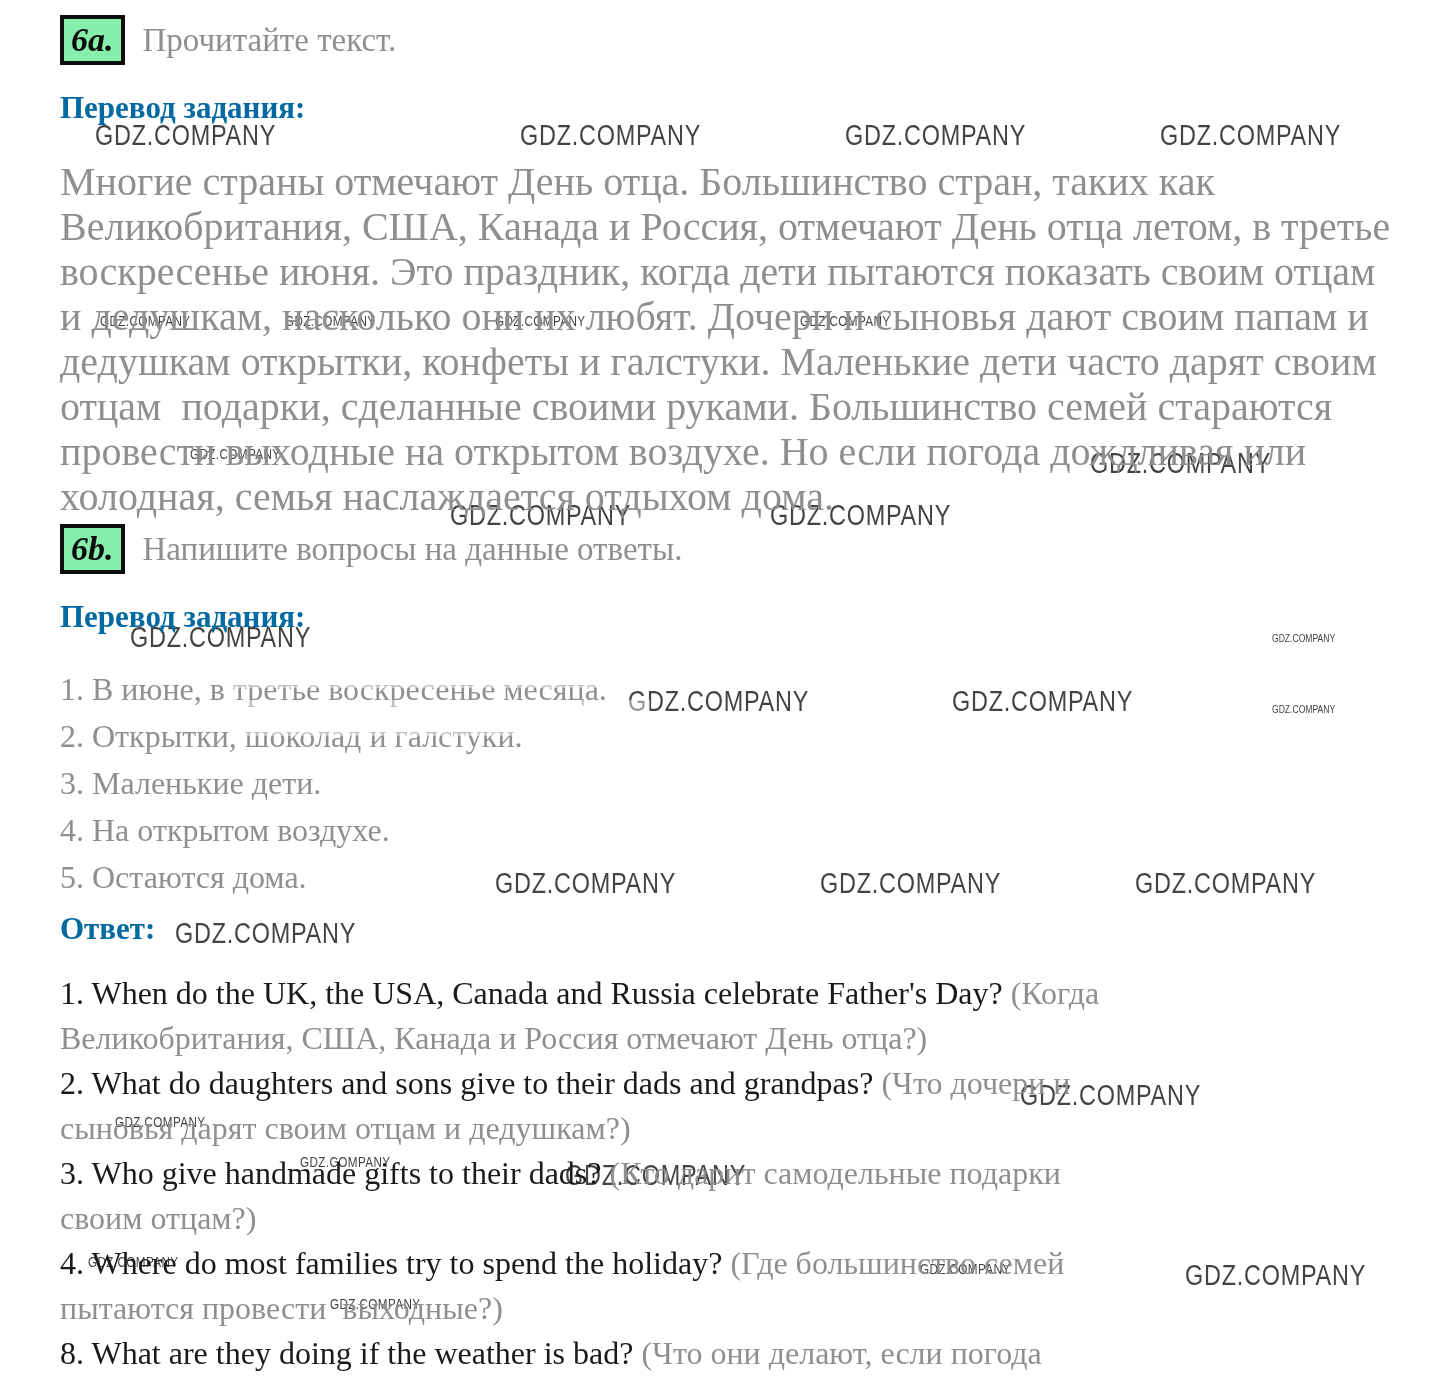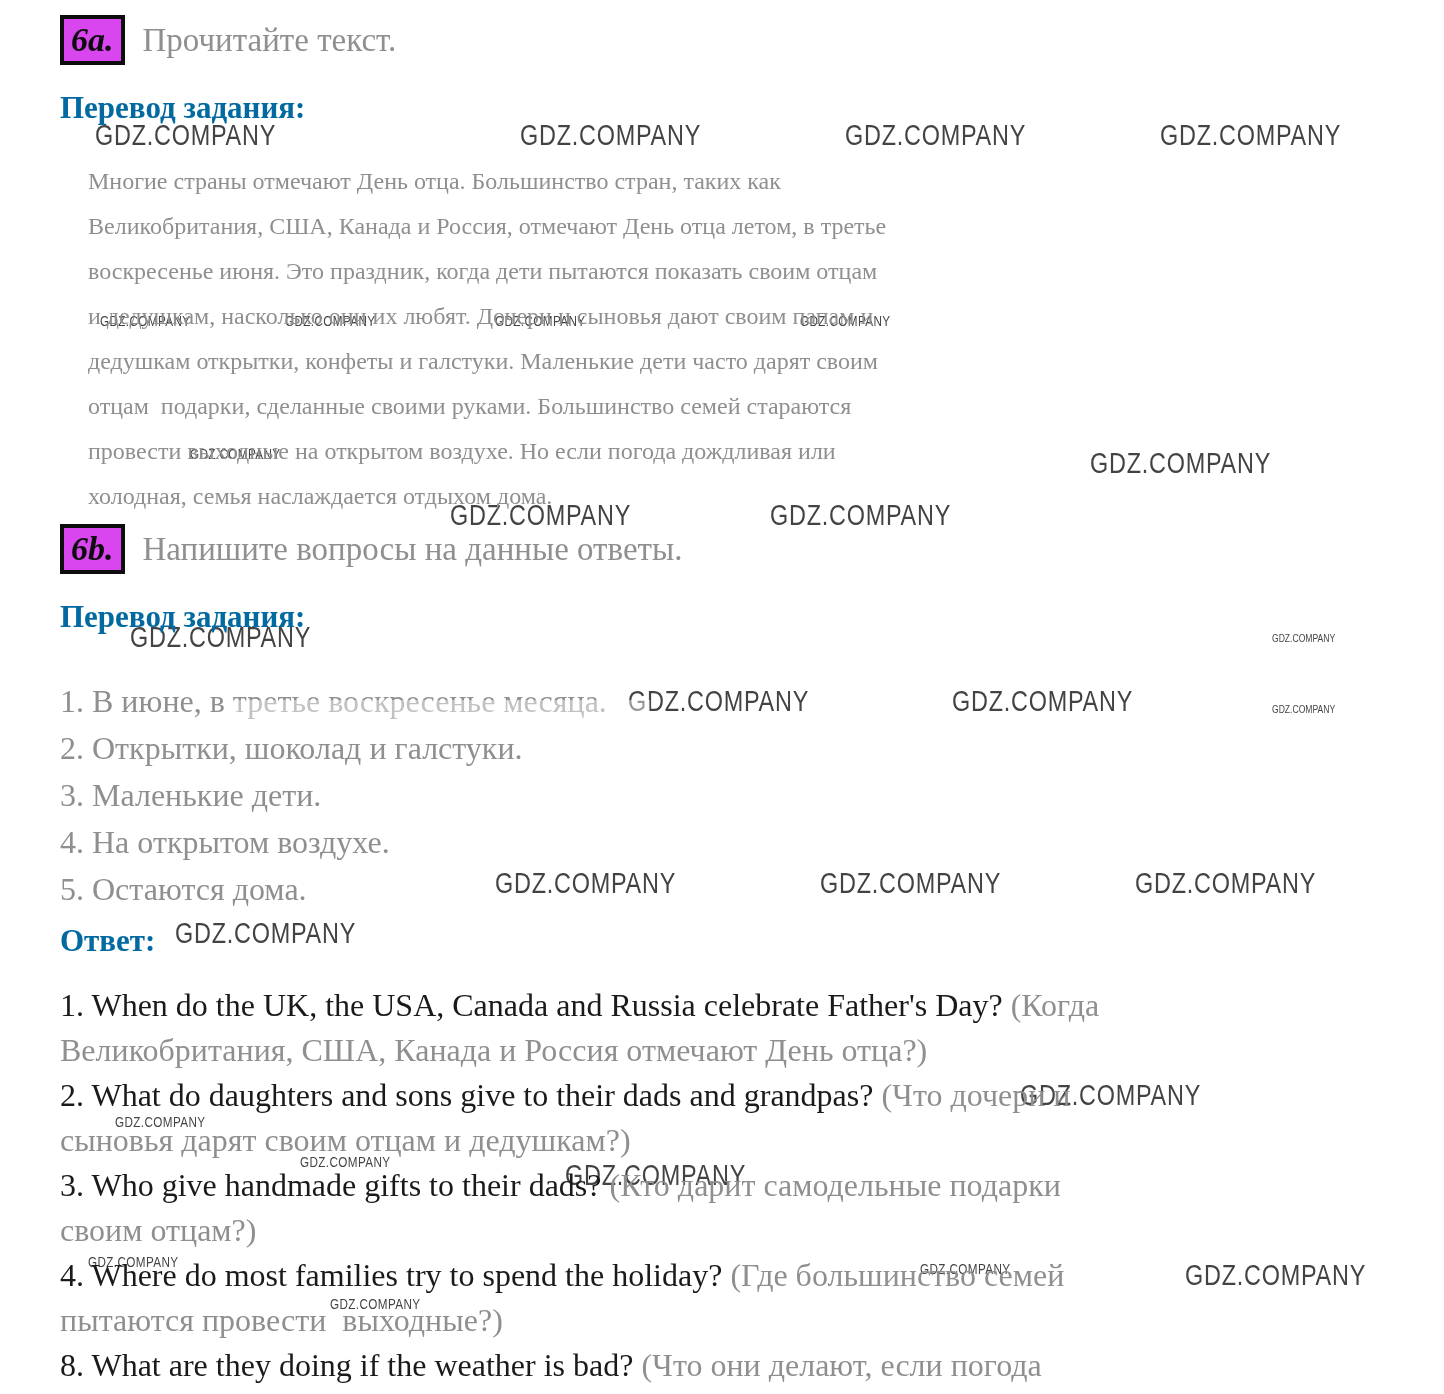--- a/index.html
+++ b/index.html
@@ -10,30 +10,30 @@
   html,body{margin:0;padding:0;background:#ffffff;}
   body{width:1444px;height:1394px;position:relative;overflow:hidden;
        font-family:"Liberation Serif", serif;}
   .page{position:relative;width:1444px;height:1394px;}
   .content{position:relative;padding:14px 40px 0 60px;width:1344px;}
 
   
   .badge-row{display:flex;align-items:center;gap:18px;height:52px;}
   .badge{display:inline-block;border:4px solid #0d0d0d;padding:0 7px;
          font-weight:bold;font-style:italic;font-size:34px;line-height:42px;
-         color:#0d0d0d;background:#d946ef;}
+         color:#0d0d0d;background:#86efac;}
   .task{font-size:33px;color:var(--gray);}
 
   .heading{font-size:31px;font-weight:bold;color:#0369a1;margin:24px 0 0 0;
            font-family:"Liberation Serif", serif;}
 
   .para{margin-top:33px;}
-  .para .line{font-size:24px;line-height:45px;color:var(--gray);white-space:pre;margin-left:28px;}
+  .para .line{font-size:40px;line-height:45px;color:var(--gray);white-space:pre;}
 
-  .given{margin-top:43px;}
+  .given{margin-top:31px;}
   .given .line{font-size:32px;line-height:47px;color:var(--gray);white-space:pre;}
 
   .answers{margin-top:24px;width:1345px;}
   .answers .ansline{font-size:32px;line-height:45px;white-space:pre-wrap;}
   .answers .seg-black{color:var(--black);}
   .answers .seg-gray{color:var(--gray);}
 
   .b-row{margin-top:4px;}
   .heading-b{margin-top:24px;}
   .answer-h{margin-top:10px;}

